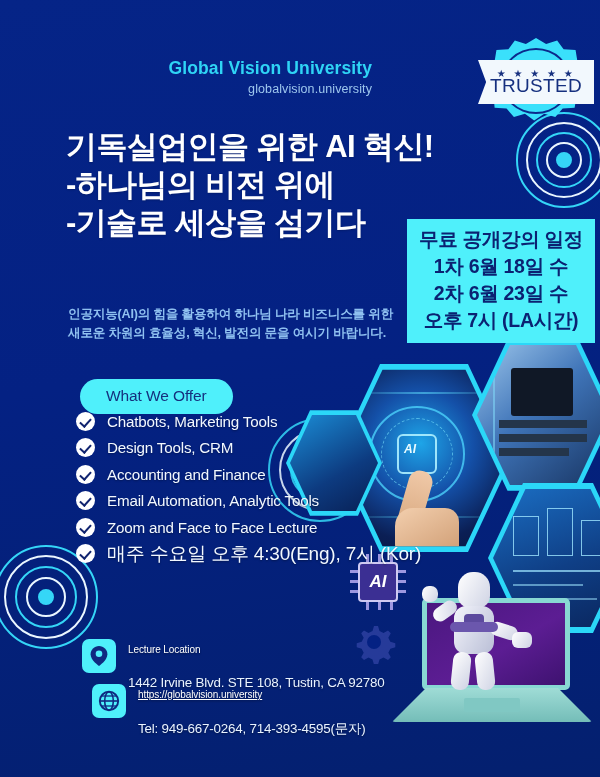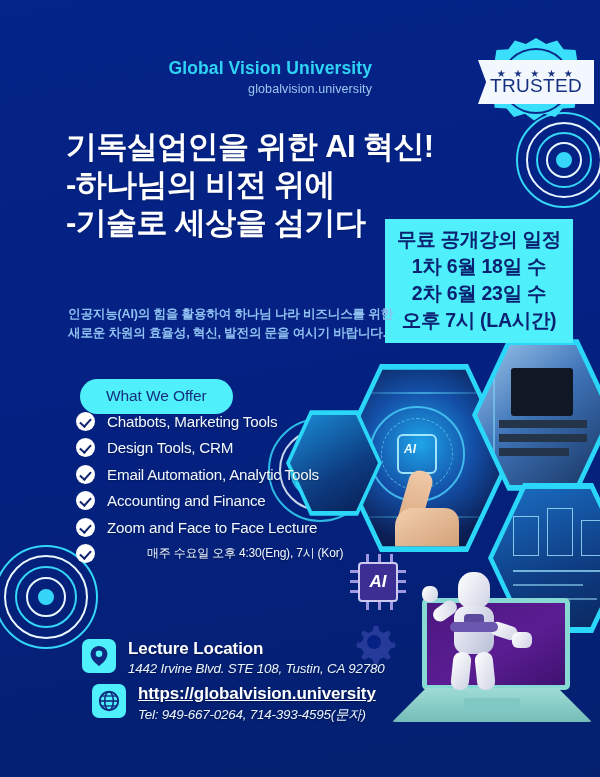--- a/index.html
+++ b/index.html
@@ -60,21 +60,21 @@
   
   #headline {
     position:absolute; left:66px; top:128px; width:420px;
     color:#ffffff; font-weight:bold; font-size:31px; line-height:38px;
     letter-spacing:-.6px; text-shadow:0 1px 2px rgba(0,0,0,.18);
   }
   #headline div { white-space:nowrap; }
 
   
   #schedule {
-    position:absolute; left:385px; top:219px; width:188px; padding:7px 8px 9px;
+    position:absolute; left:407px; top:219px; width:188px; padding:7px 8px 9px;
     background:#4ff0fb; color:#0b2272;
     font-weight:bold; font-size:19.5px; line-height:27px; text-align:center;
     letter-spacing:-.3px;
   }
 
   
   #intro {
     position:absolute; left:68px; top:305px; width:330px;
     color:#8fc0f0; font-size:12.6px; line-height:19px; font-weight:bold;
     letter-spacing:-.2px;
@@ -96,47 +96,46 @@
   }
   .bl .ck::after {
     content:""; position:absolute; left:5.5px; top:4px;
     width:5px; height:9px; border:solid #11246f;
     border-width:0 2.4px 2.4px 0; transform:rotate(42deg);
   }
   .bl .tx {
     color:#f2f8ff; font-size:15.2px; letter-spacing:-.2px; white-space:nowrap;
     text-shadow:0 1px 2px rgba(0,0,0,.35);
   }
-  .bl.kr .tx { font-size:12px;margin-left:40px; }
+  .bl.kr .tx { font-size:19px; }
 
   
   #admission {
     position:absolute; left:95px; top:590px; padding:6px 16px 7px;
     background:#4ff0fb; color:#14307e; font-size:17.5px; letter-spacing:-.3px;
   }
 
   
   .crow { position:absolute; display:flex; align-items:flex-start; }
   #loc-row { left:82px; top:639px; }
   #web-row { left:92px; top:684px; }
   .cicon {
     width:34px; height:34px; background:#4ff0fb; border-radius:7px;
     flex:0 0 34px; margin-right:12px; display:flex;
     align-items:center; justify-content:center;
   }
   .cicon svg { display:block; }
   .ctext .t1 {
-    color:#ffffff; font-size:17px; font-weight:bold; letter-spacing:-.1px;
+    color:#ffffff; font-size:10px; font-weight:normal; letter-spacing:-.1px;
     text-shadow:0 1px 2px rgba(0,0,0,.4);
   }
   .ctext .t1.link { text-decoration:underline; }
   .ctext .t2 {
-    color:#e9f3ff; font-size:13.4px; margin-top:2px; letter-spacing:-.2px;
+    color:#e9f3ff; font-size:13.4px; margin-top:18px; letter-spacing:-.2px;
     text-shadow:0 1px 2px rgba(0,0,0,.4);
-    font-style:italic;
   }
 
   
   #art { position:absolute; left:330px; top:352px; width:270px; height:375px; }
   .hex {
     position:absolute;
     clip-path:polygon(25% 2%,75% 2%,100% 50%,75% 98%,25% 98%,0% 50%);
   }
   .hexb { position:absolute; clip-path:polygon(25% 2%,75% 2%,100% 50%,75% 98%,25% 98%,0% 50%); background:#2bd7f8; }
   .circuit { position:absolute; inset:0; overflow:hidden; }
@@ -330,25 +329,25 @@
     <div class="bl">
       <span class="ck"></span>
       <span class="tx">Chatbots, Marketing Tools</span>
     </div>
     <div class="bl">
       <span class="ck"></span>
       <span class="tx">Design Tools, CRM</span>
     </div>
     <div class="bl">
       <span class="ck"></span>
+      <span class="tx">Accounting and Finance</span>
+    </div>
+    <div class="bl">
+      <span class="ck"></span>
       <span class="tx">Email Automation, Analytic Tools</span>
-    </div>
-    <div class="bl">
-      <span class="ck"></span>
-      <span class="tx">Accounting and Finance</span>
     </div>
     <div class="bl">
       <span class="ck"></span>
       <span class="tx">Zoom and Face to Face Lecture</span>
     </div>
     <div class="bl kr">
       <span class="ck"></span>
       <span class="tx">매주 수요일 오후 4:30(Eng), 7시 (Kor)</span>
     </div>
   </div>

